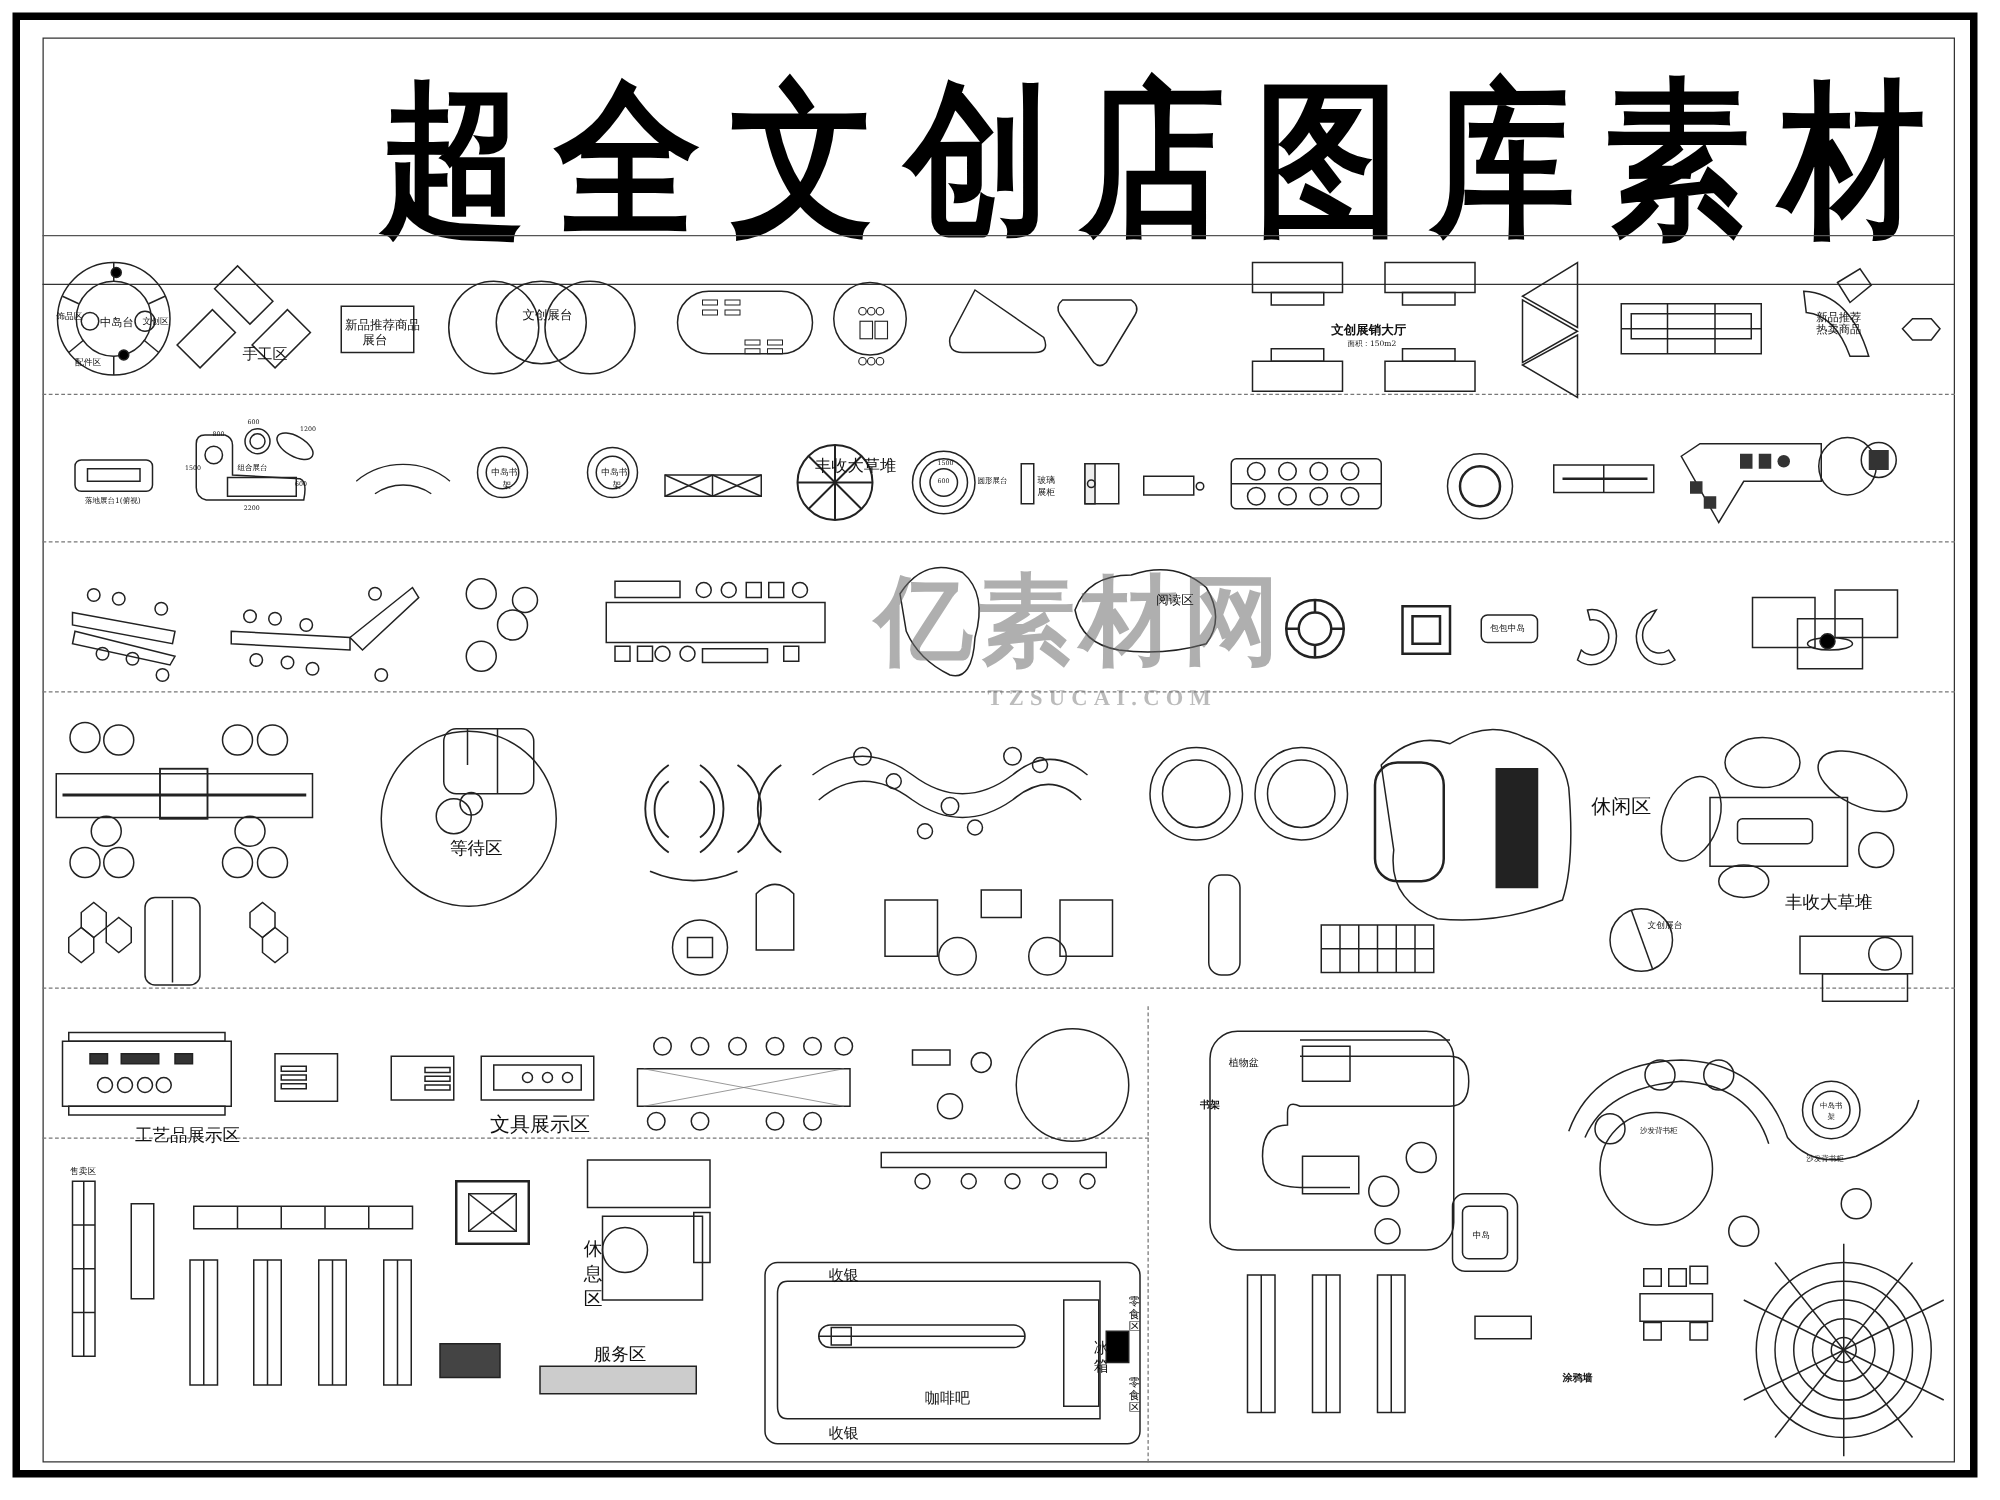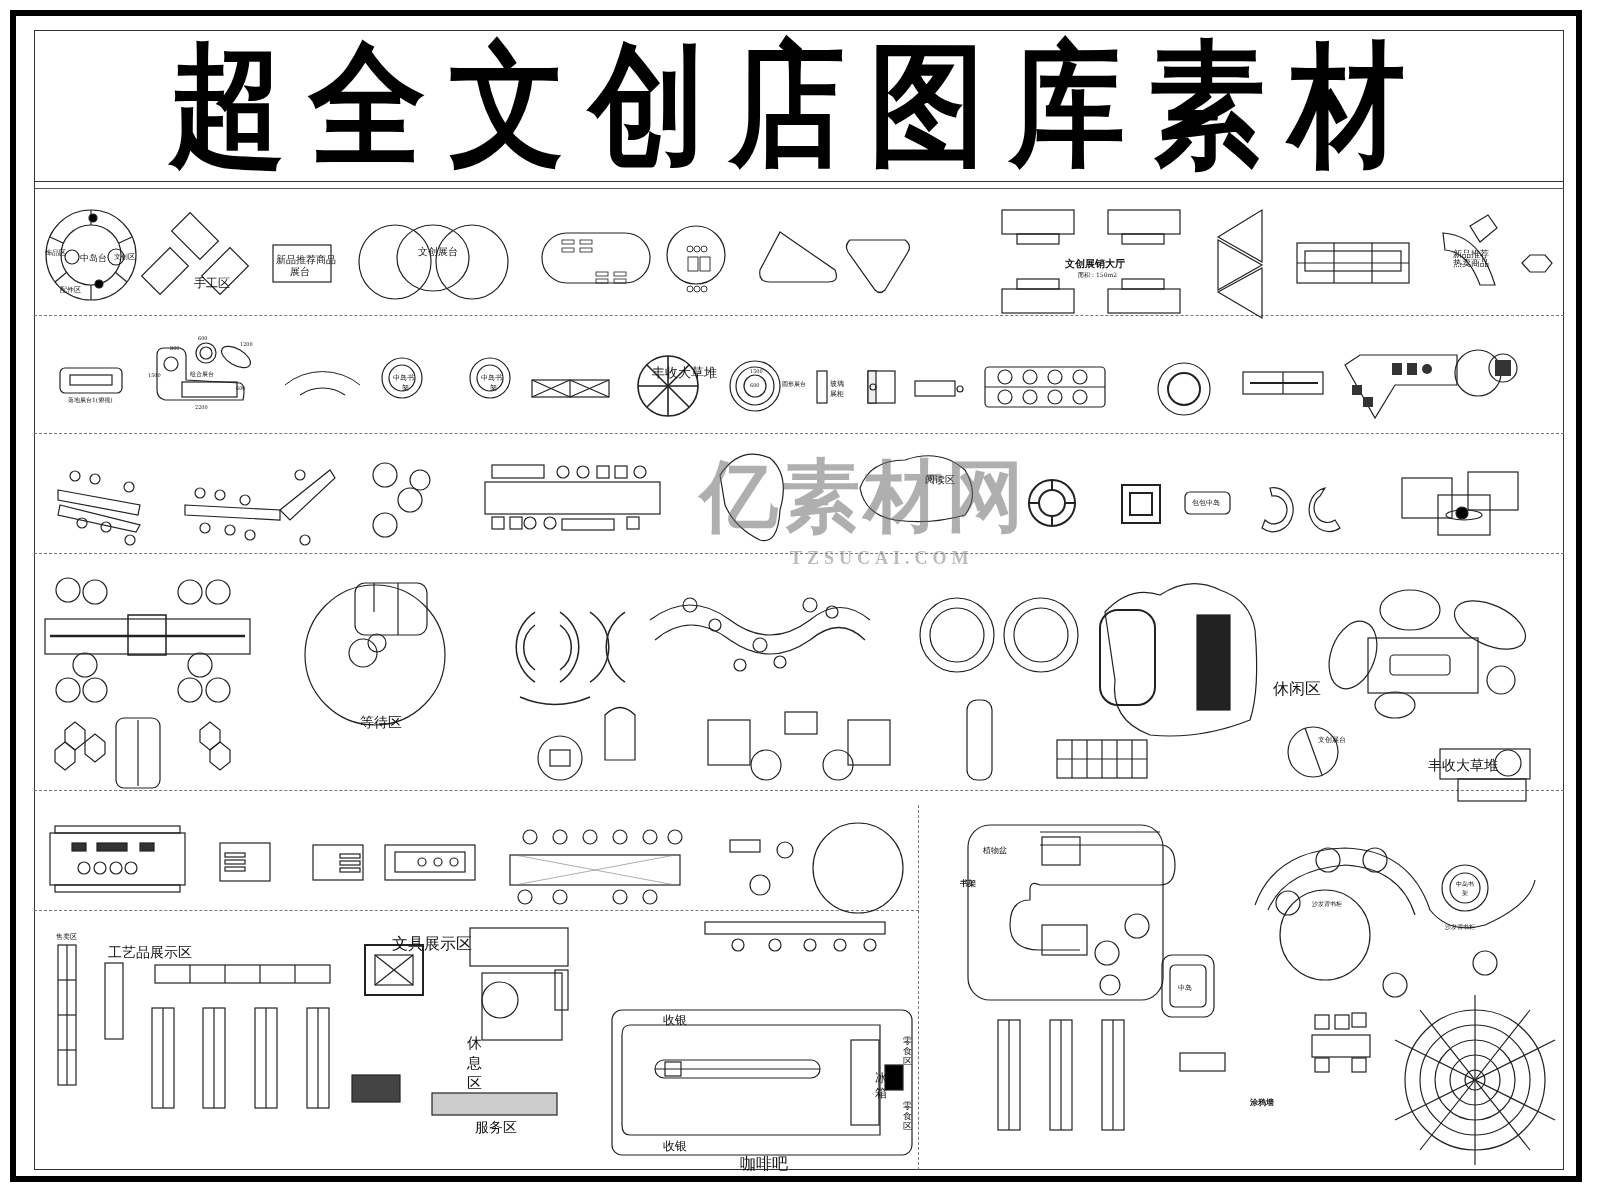--- a/index.html
+++ b/index.html
@@ -2,33 +2,33 @@
 <html><head>
 <meta charset="utf-8">
 <style>
   html, body { margin:0; padding:0; background:#fff; }
   body { width:1600px; height:1200px; position:relative; overflow:hidden;
          font-family:"DejaVu Sans", sans-serif; color:#000; }
   .frame-outer { position:absolute; left:10px; top:10px; width:1572px; height:1172px;
                  border:6px solid #000; box-sizing:border-box; }
   .frame-inner { position:absolute; left:34px; top:30px; width:1530px; height:1140px;
                  border:1.5px solid #333; box-sizing:border-box; }
-  .title-bar { position:absolute; left:34px; top:30px; width:1530px; height:152px;
+  .title-bar { position:absolute; left:34px; top:30px; width:1530px; height:198px;
                border-bottom:1.5px solid #333; box-sizing:border-box; display:flex;
-               align-items:center; justify-content:center; }
+               align-items:center; justify-content:flex-end; }
   .title-text { font-family:"DejaVu Serif", serif; font-size:116px; font-weight:bold;
                 letter-spacing:24px; transform:scaleY(1.15); color:#000; }
   .title-sub-line { position:absolute; left:34px; top:188px; width:1530px; height:0;
                     border-top:1px solid #555; }
   .dash { position:absolute; left:34px; width:1530px; height:0; border-top:1.5px dashed #777; }
   .vdash { position:absolute; top:805px; width:0; height:365px; border-left:1.5px dashed #777; }
   .lbl { position:absolute; font-family:"DejaVu Serif", serif; white-space:nowrap; color:#111; }
   .lbl.s { font-size:9px; }
   .lbl.m { font-size:12px; }
-  .lbl.l { font-size:16px;margin-top:44px; }
+  .lbl.l { font-size:16px; }
   svg.art { position:absolute; left:0; top:0; }
   .wm { position:absolute; font-family:Liberation Serif, serif; font-weight:bold; color:rgba(110,110,110,0.55); }
   .wm-cn { left:700px; top:445px; font-size:78px; letter-spacing:4px; }
   .wm-en { left:790px; top:548px; font-size:18px; letter-spacing:5px; color:rgba(120,120,120,0.5); }
 </style>
 </head>
 <body>
 
 <div class="frame-outer"></div>
 <div class="frame-inner"></div>
@@ -589,21 +589,21 @@
 <div class="lbl s" style="left:1456px;top:880px;font-size:6px">中岛书</div>
 <div class="lbl s" style="left:1462px;top:889px;font-size:6px">架</div>
 
 <div class="lbl s" style="left:56px;top:932px;font-size:7px">售卖区</div>
 <div class="lbl l" style="left:467px;top:990px;font-size:15px">休</div>
 <div class="lbl l" style="left:467px;top:1010px;font-size:15px">息</div>
 <div class="lbl l" style="left:467px;top:1030px;font-size:15px">区</div>
 <div class="lbl l" style="left:475px;top:1075px;font-size:14px">服务区</div>
 <div class="lbl m" style="left:663px;top:1012px">收银</div>
 <div class="lbl m" style="left:663px;top:1138px">收银</div>
-<div class="lbl l" style="left:740px;top:1110px;font-size:16px">咖啡吧</div>
+<div class="lbl l" style="left:740px;top:1110px;font-size:12px">咖啡吧</div>
 <div class="lbl m" style="left:875px;top:1070px">冰</div>
 <div class="lbl m" style="left:875px;top:1085px">箱</div>
 <div class="lbl s" style="left:903px;top:1035px">零</div>
 <div class="lbl s" style="left:903px;top:1045px">食</div>
 <div class="lbl s" style="left:903px;top:1055px">区</div>
 <div class="lbl s" style="left:903px;top:1100px">零</div>
 <div class="lbl s" style="left:903px;top:1110px">食</div>
 <div class="lbl s" style="left:903px;top:1120px">区</div>
 <div class="lbl s" style="left:1178px;top:983px;font-size:7px">中岛</div>
 <div class="lbl s" style="left:1250px;top:1097px;font-size:8px;font-weight:bold">涂鸦墙</div>

